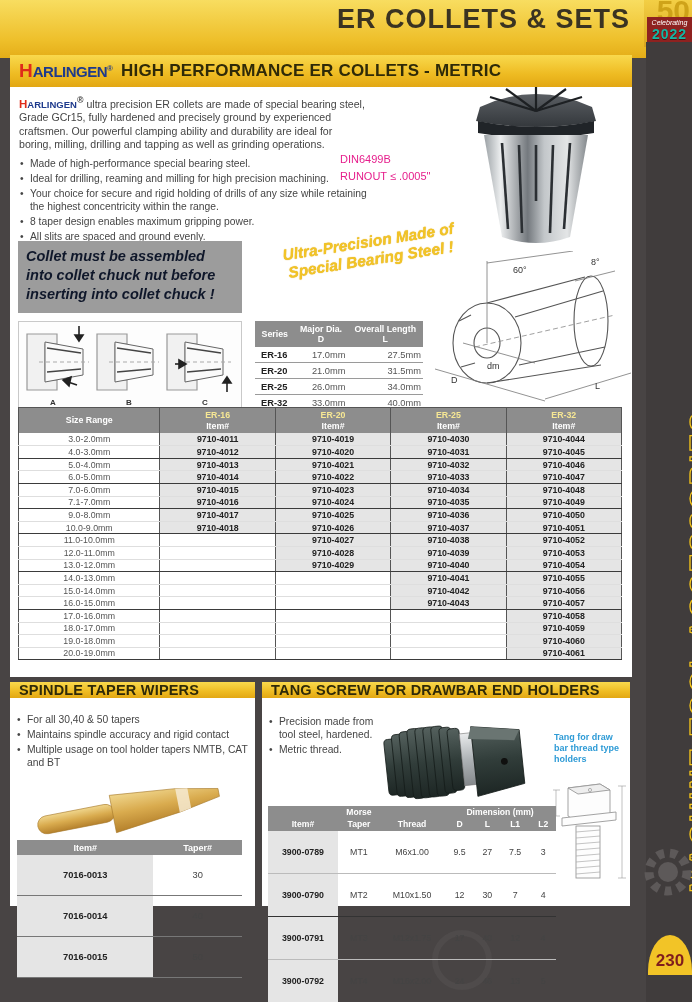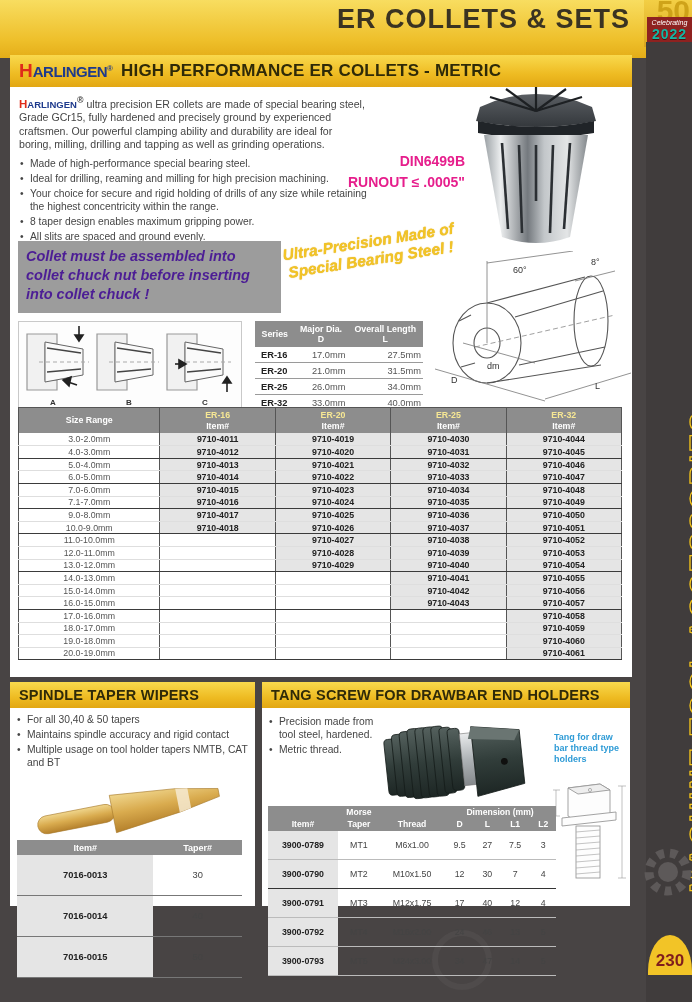--- a/index.html
+++ b/index.html
@@ -39,49 +39,49 @@
 
   
   .panel { position:absolute; background:#fff; }
   .main-panel   { left:10px; top:55px;  width:622px; height:622px; }
   .wipers-panel { left:10px; top:682px; width:245px; height:224px; }
   .tang-panel   { left:262px; top:682px; width:368px; height:224px; }
 
   .banner { position:absolute; left:0; top:0; right:0; height:32px;
             background:linear-gradient(180deg,#f9d94d,#eebb22 60%,#e2a713);
             display:flex; align-items:center; padding-left:9px; white-space:nowrap; }
-  .banner-sm { height:26px; }
+  .banner-sm { height:16px; }
   .banner-title { font-size:17px; font-weight:bold; color:var(--banner-text,#2f2a08); letter-spacing:.2px; }
   .banner-sm .banner-title { font-size:14.5px; }
   .logo { font-weight:bold; margin-right:8px; }
   .logo .h { color:var(--red,#df2b1a); font-size:19px; }
   .logo .rest { color:var(--navy,#1e3a8c); font-size:15px; letter-spacing:-.5px; }
   .logo .reg { color:var(--navy,#1e3a8c); font-size:8px; vertical-align:super; }
 
   .intro { position:absolute; left:9px; top:40px; width:348px; font-size:10.6px; line-height:1.27;
            color:#454545; }
   .intro .mini-logo { font-weight:bold; }
   .intro .mini-logo .h { color:var(--red,#df2b1a); font-size:11.5px; }
   .intro .mini-logo .rest { color:var(--navy,#1e3a8c); font-size:9.5px; }
   ul.bullets { position:absolute; list-style:none; }
   ul.bullets li { position:relative; padding-left:11px; margin-bottom:2.5px; font-size:10.3px;
                   line-height:1.22; color:#454545; }
   ul.bullets li:before { content:"•"; position:absolute; left:1px; top:0; color:#454545; }
   #main-bullets { left:9px; top:103px; width:350px; }
 
-  .note-box { position:absolute; left:8px; top:186px; width:263px; height:72px;
-              background:var(--note-gray,#9c9c9c); color:#4c1d95; font-size:14.5px; font-weight:bold;
+  .note-box { position:absolute; left:8px; top:186px; width:224px; height:72px;
+              background:var(--note-gray,#9c9c9c); color:#0f172a; font-size:14.5px; font-weight:bold;
               font-style:italic; line-height:1.3; padding:6px 8px; }
   .abc-box { position:absolute; left:8px; top:266px; width:224px; height:90px;
              border:1px solid #c9c9c9; background:#fdfdfd; }
   .slogan { position:absolute; left:252px; top:178px; width:215px; transform:rotate(-9deg);
             font-size:15.5px; font-weight:bold; font-style:italic; text-align:center;
             color:var(--gold,#f2c427); text-shadow:0 0 1px #d89e00; line-height:1.15; }
-  .din { position:absolute; left:330px; top:96px; width:125px; text-align:right;
-         color:var(--magenta,#e61e8c); font-weight:bold; font-size:14px; line-height:1.5; }
+  .din { position:absolute; left:330px; top:96px; width:125px; text-align:left;
+         color:var(--magenta,#e61e8c); font-weight:normal; font-size:11px; line-height:1.5; }
 
   .collet-photo { position:absolute; left:440px; top:26px; }
   .tech-draw { position:absolute; left:415px; top:196px; }
 
   
   .series-table { position:absolute; left:245px; top:266px; width:168px; border-collapse:collapse;
                   font-size:9.3px; }
   .series-table th { background:var(--header-gray,#8d8d8d); color:#fff; font-size:8.8px;
                      line-height:1.15; padding:3px 2px; }
   .series-table td { padding:2.5px 2px; color:#555; border-bottom:1px solid #9a9a9a; text-align:right; }
@@ -111,21 +111,21 @@
   
   #tang-bullets { left:6px; top:34px; width:116px; }
   .tang-photo { position:absolute; left:118px; top:28px; }
   .tang-note { position:absolute; left:292px; top:50px; width:74px; font-size:9px; font-weight:bold;
                color:var(--blue,#2e9bd6); line-height:1.2; }
   .tang-draw { position:absolute; left:290px; top:92px; }
   .tang-table { position:absolute; left:6px; top:124px; width:288px; border-collapse:collapse;
                 font-size:8.8px; }
   .tang-table th { background:var(--header-gray,#8d8d8d); color:#fff; font-size:8.6px; line-height:1.2;
                    padding:1px 0; }
-  .tang-table td { text-align:center; padding:9px 0; color:#444; border-bottom:1px solid #bbb; }
+  .tang-table td { text-align:center; padding:16px 0; color:#444; border-bottom:1px solid #bbb; }
   .tang-table td.item { background:var(--cell-gray,#e5e5e5); font-weight:bold; color:#222; }
   .tang-table tr.group-end td { border-bottom:1px solid #333; }
 </style>
 </head>
 <body>
 
 <div class="page">
 
   <div class="bg-gear" style="right:60px; top:120px; width:90px; height:90px;"></div>
   <div class="bg-gear" style="right:200px; top:930px; width:60px; height:60px;"></div>

